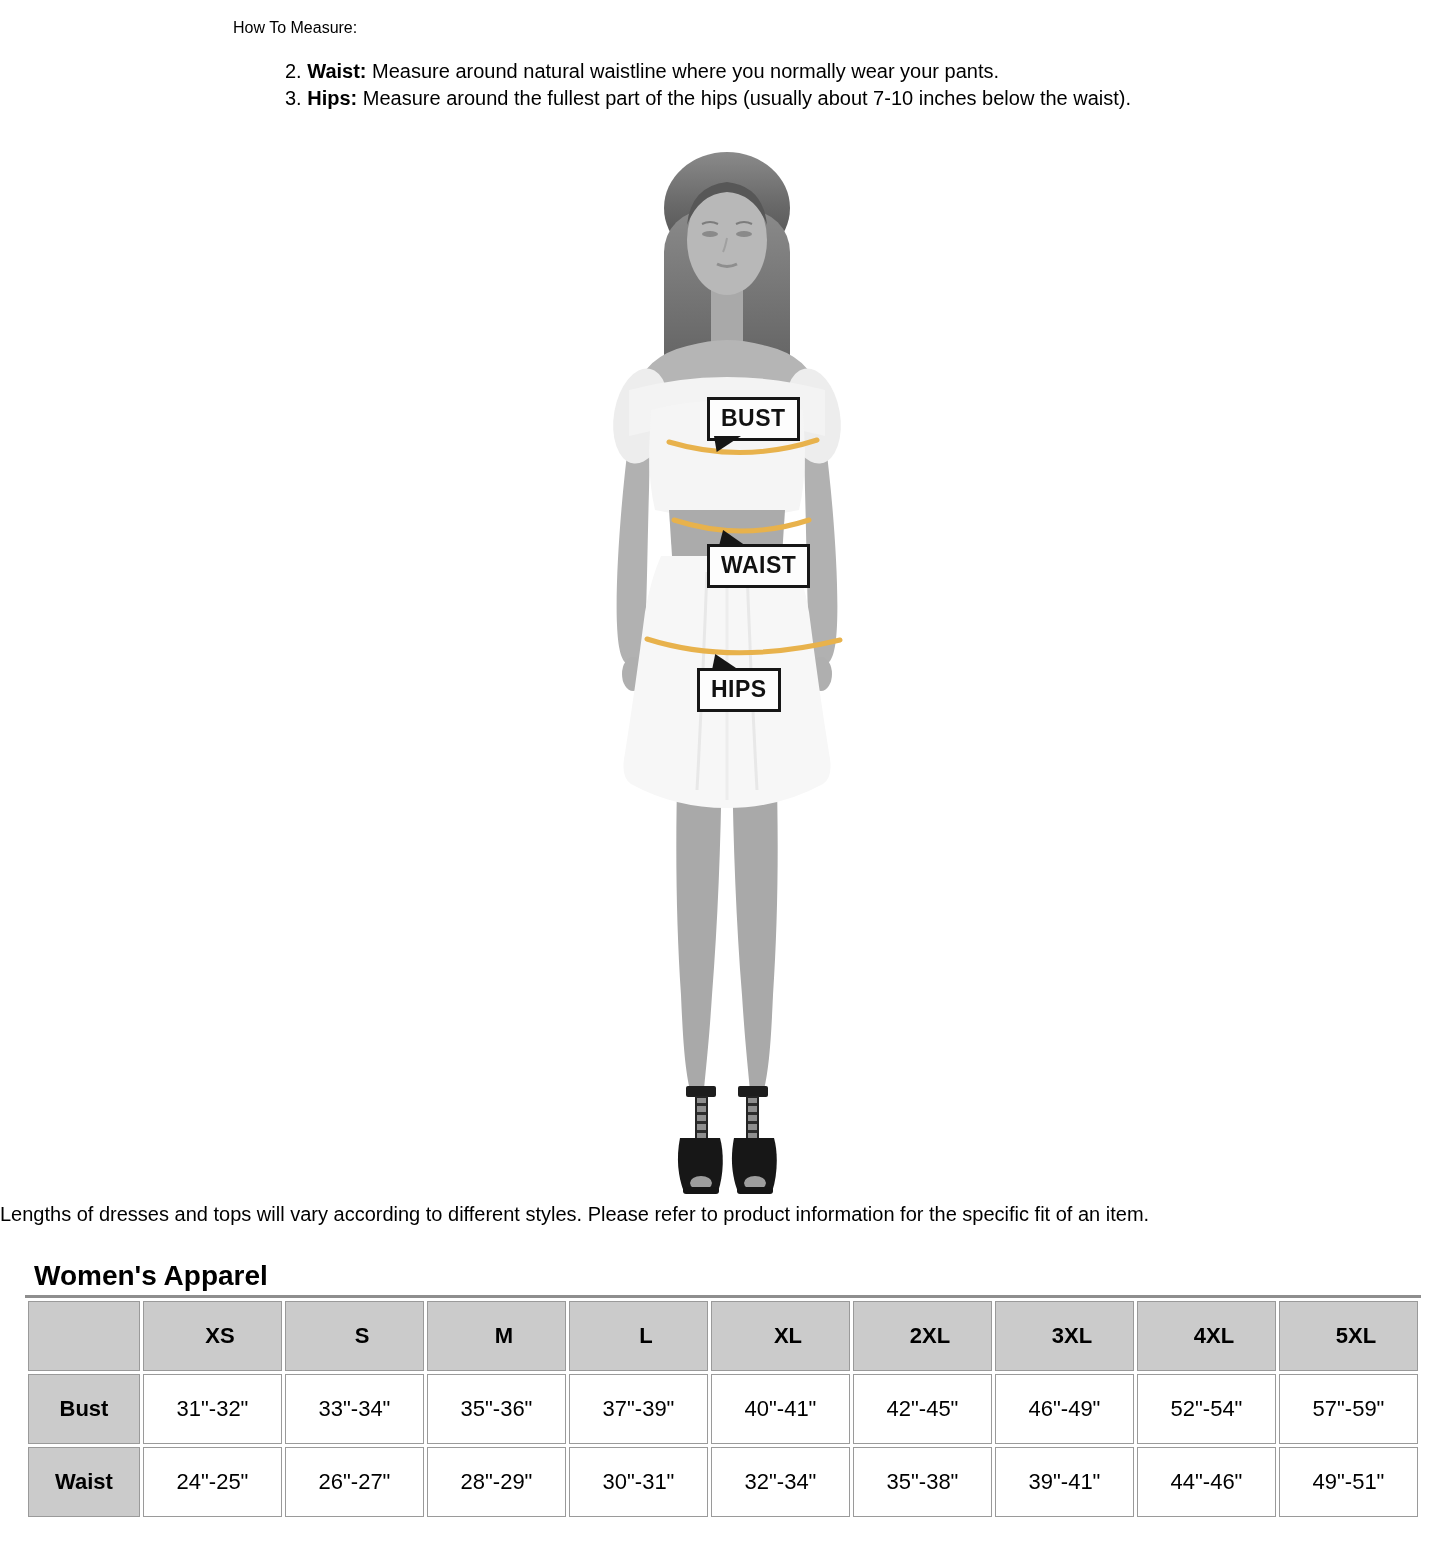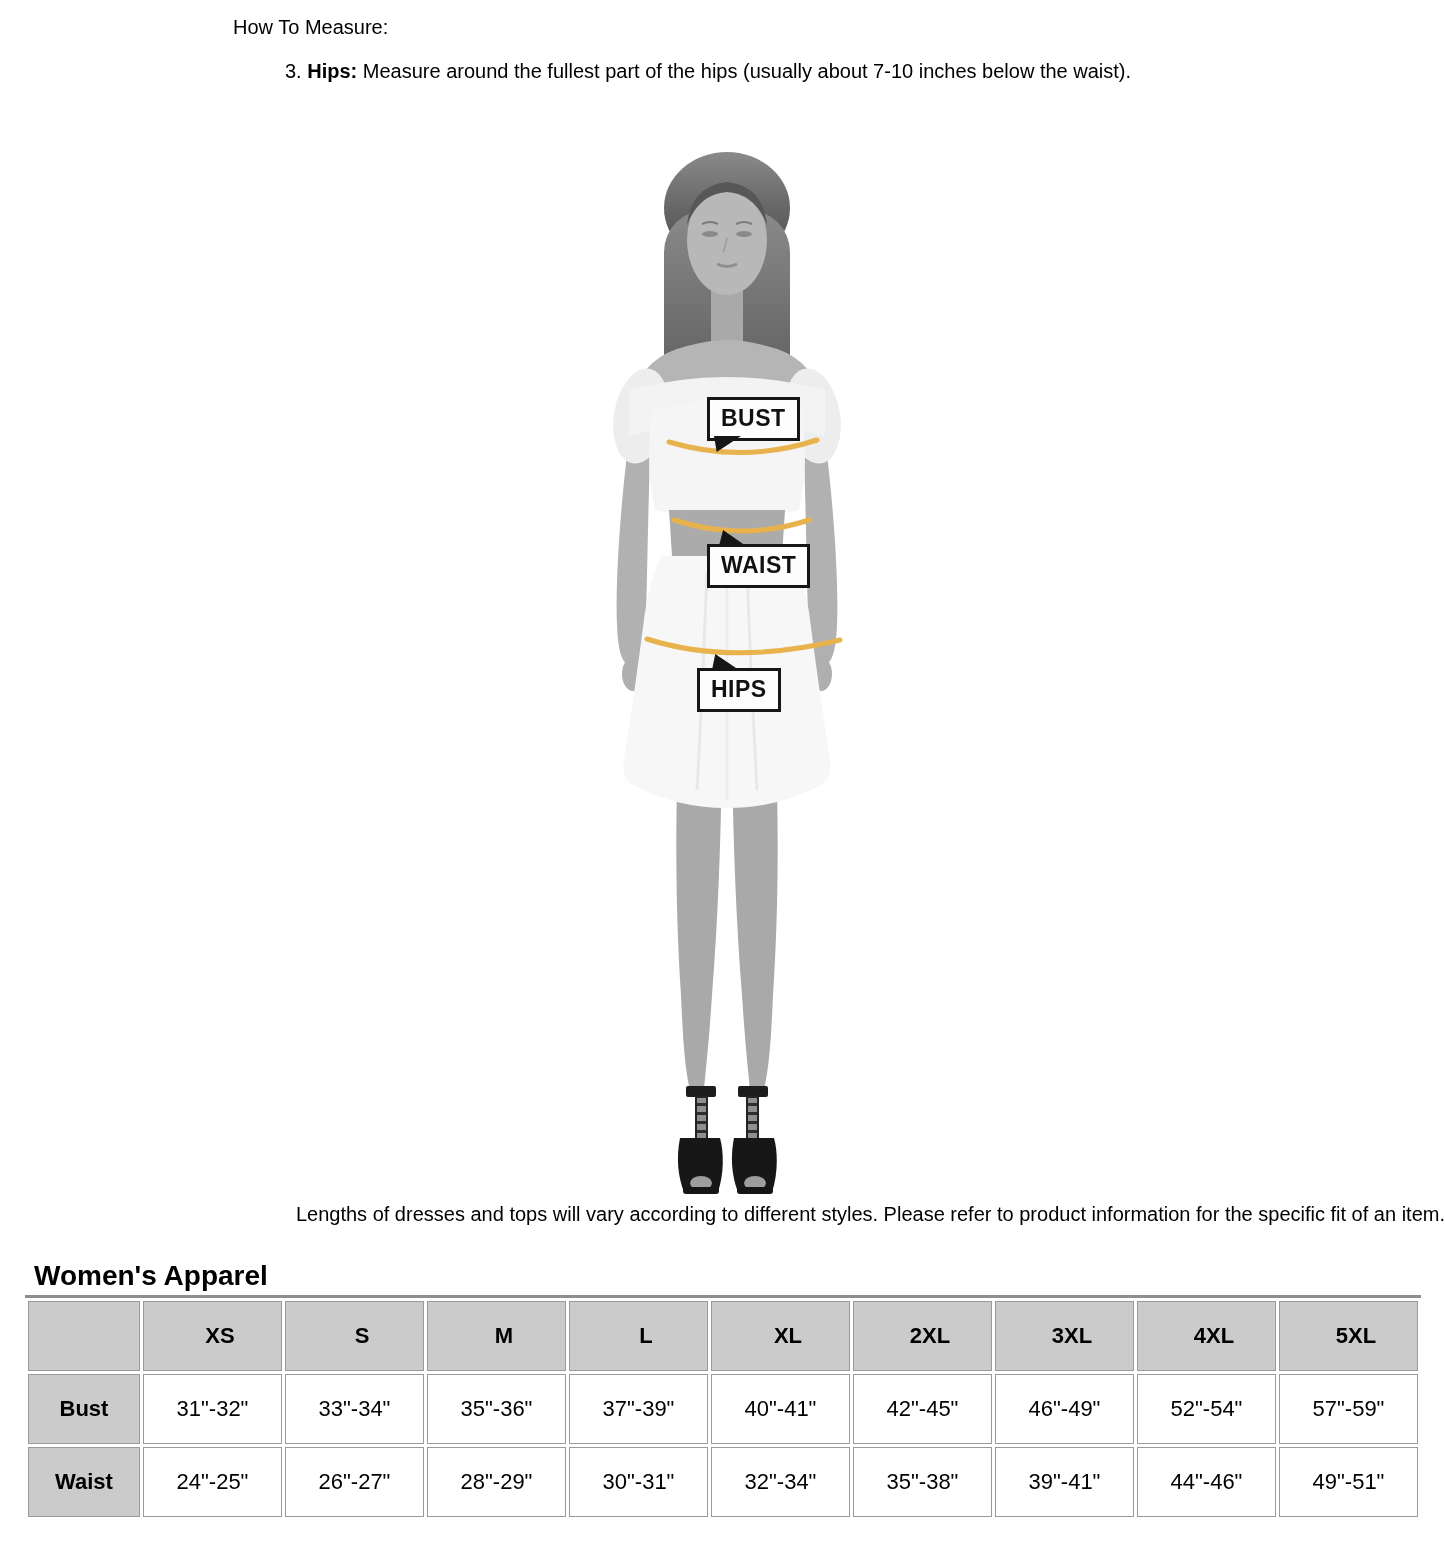--- a/index.html
+++ b/index.html
@@ -7,21 +7,21 @@
     width: 1445px; height: 1555px;
     background: #ffffff;
     font-family: "Liberation Sans", sans-serif;
     color: #000;
     position: relative;
     overflow: hidden;
   }
 
   .howto-title {
     position: absolute; left: 233px; top: 15px;
-    font-size: 20px; line-height: 25px;
+    font-size: 16px; line-height: 25px;
   }
   .howto-list {
     position: absolute; left: 285px; top: 58px;
     font-size: 20px; line-height: 27px;
   }
   .ilabel { font-weight: bold; }
 
   .figure-area {
     position: absolute; left: 557px; top: 150px;
     width: 340px; height: 1050px;
@@ -44,21 +44,21 @@
   .tail { position: absolute; z-index: 6; background: #161616; }
   .tail-bust  { left: 157px; top: 286px; width: 27px; height: 16px;
                 clip-path: polygon(10% 100%, 0 0, 100% 0); }
   .tail-waist { left: 162px; top: 380px; width: 27px; height: 16px;
                 clip-path: polygon(15% 0, 100% 100%, 0 100%); }
   .tail-hips  { left: 155px; top: 504px; width: 27px; height: 16px;
                 clip-path: polygon(12% 0, 100% 100%, 0 100%); }
 
   .fit-note {
     position: absolute; left: 0; top: 1203px; width: 1445px;
-    text-align: right; font-size: 20px;
+    text-align: left; font-size: 20px;
   }
 
   .section-title {
     position: absolute; left: 22px; top: 1248px;
     font-size: 28px; font-weight: bold; margin: 12px;
   }
 
   .size-table {
     position: absolute; left: 25px; top: 1295px;
     width: 1396px;
@@ -77,20 +77,25 @@
   .size-table th.corner { background: #cbcbcb; }
   .size-table th.row-label { background: #cbcbcb; font-weight: bold; }
   .size-table td { background: #ffffff; font-weight: normal; }
 </style>
 </head>
 <body>
 
 <div class="howto-title">How To Measure:</div>
 
 <div class="howto-list">
+  <div class="instr">
+    <span class="inum">2.</span>
+    <span class="ilabel">Waist:</span>
+    <span class="itext">Measure around natural waistline where you normally wear your pants.</span>
+  </div>
   <div class="instr">
     <span class="inum">3.</span>
     <span class="ilabel">Hips:</span>
     <span class="itext">Measure around the fullest part of the hips (usually about 7-10 inches below the waist).</span>
   </div>
 </div>
 
 <div class="figure-area">
   <svg width="340" height="1050" viewBox="0 0 340 1050" aria-hidden="true">
     <defs>

